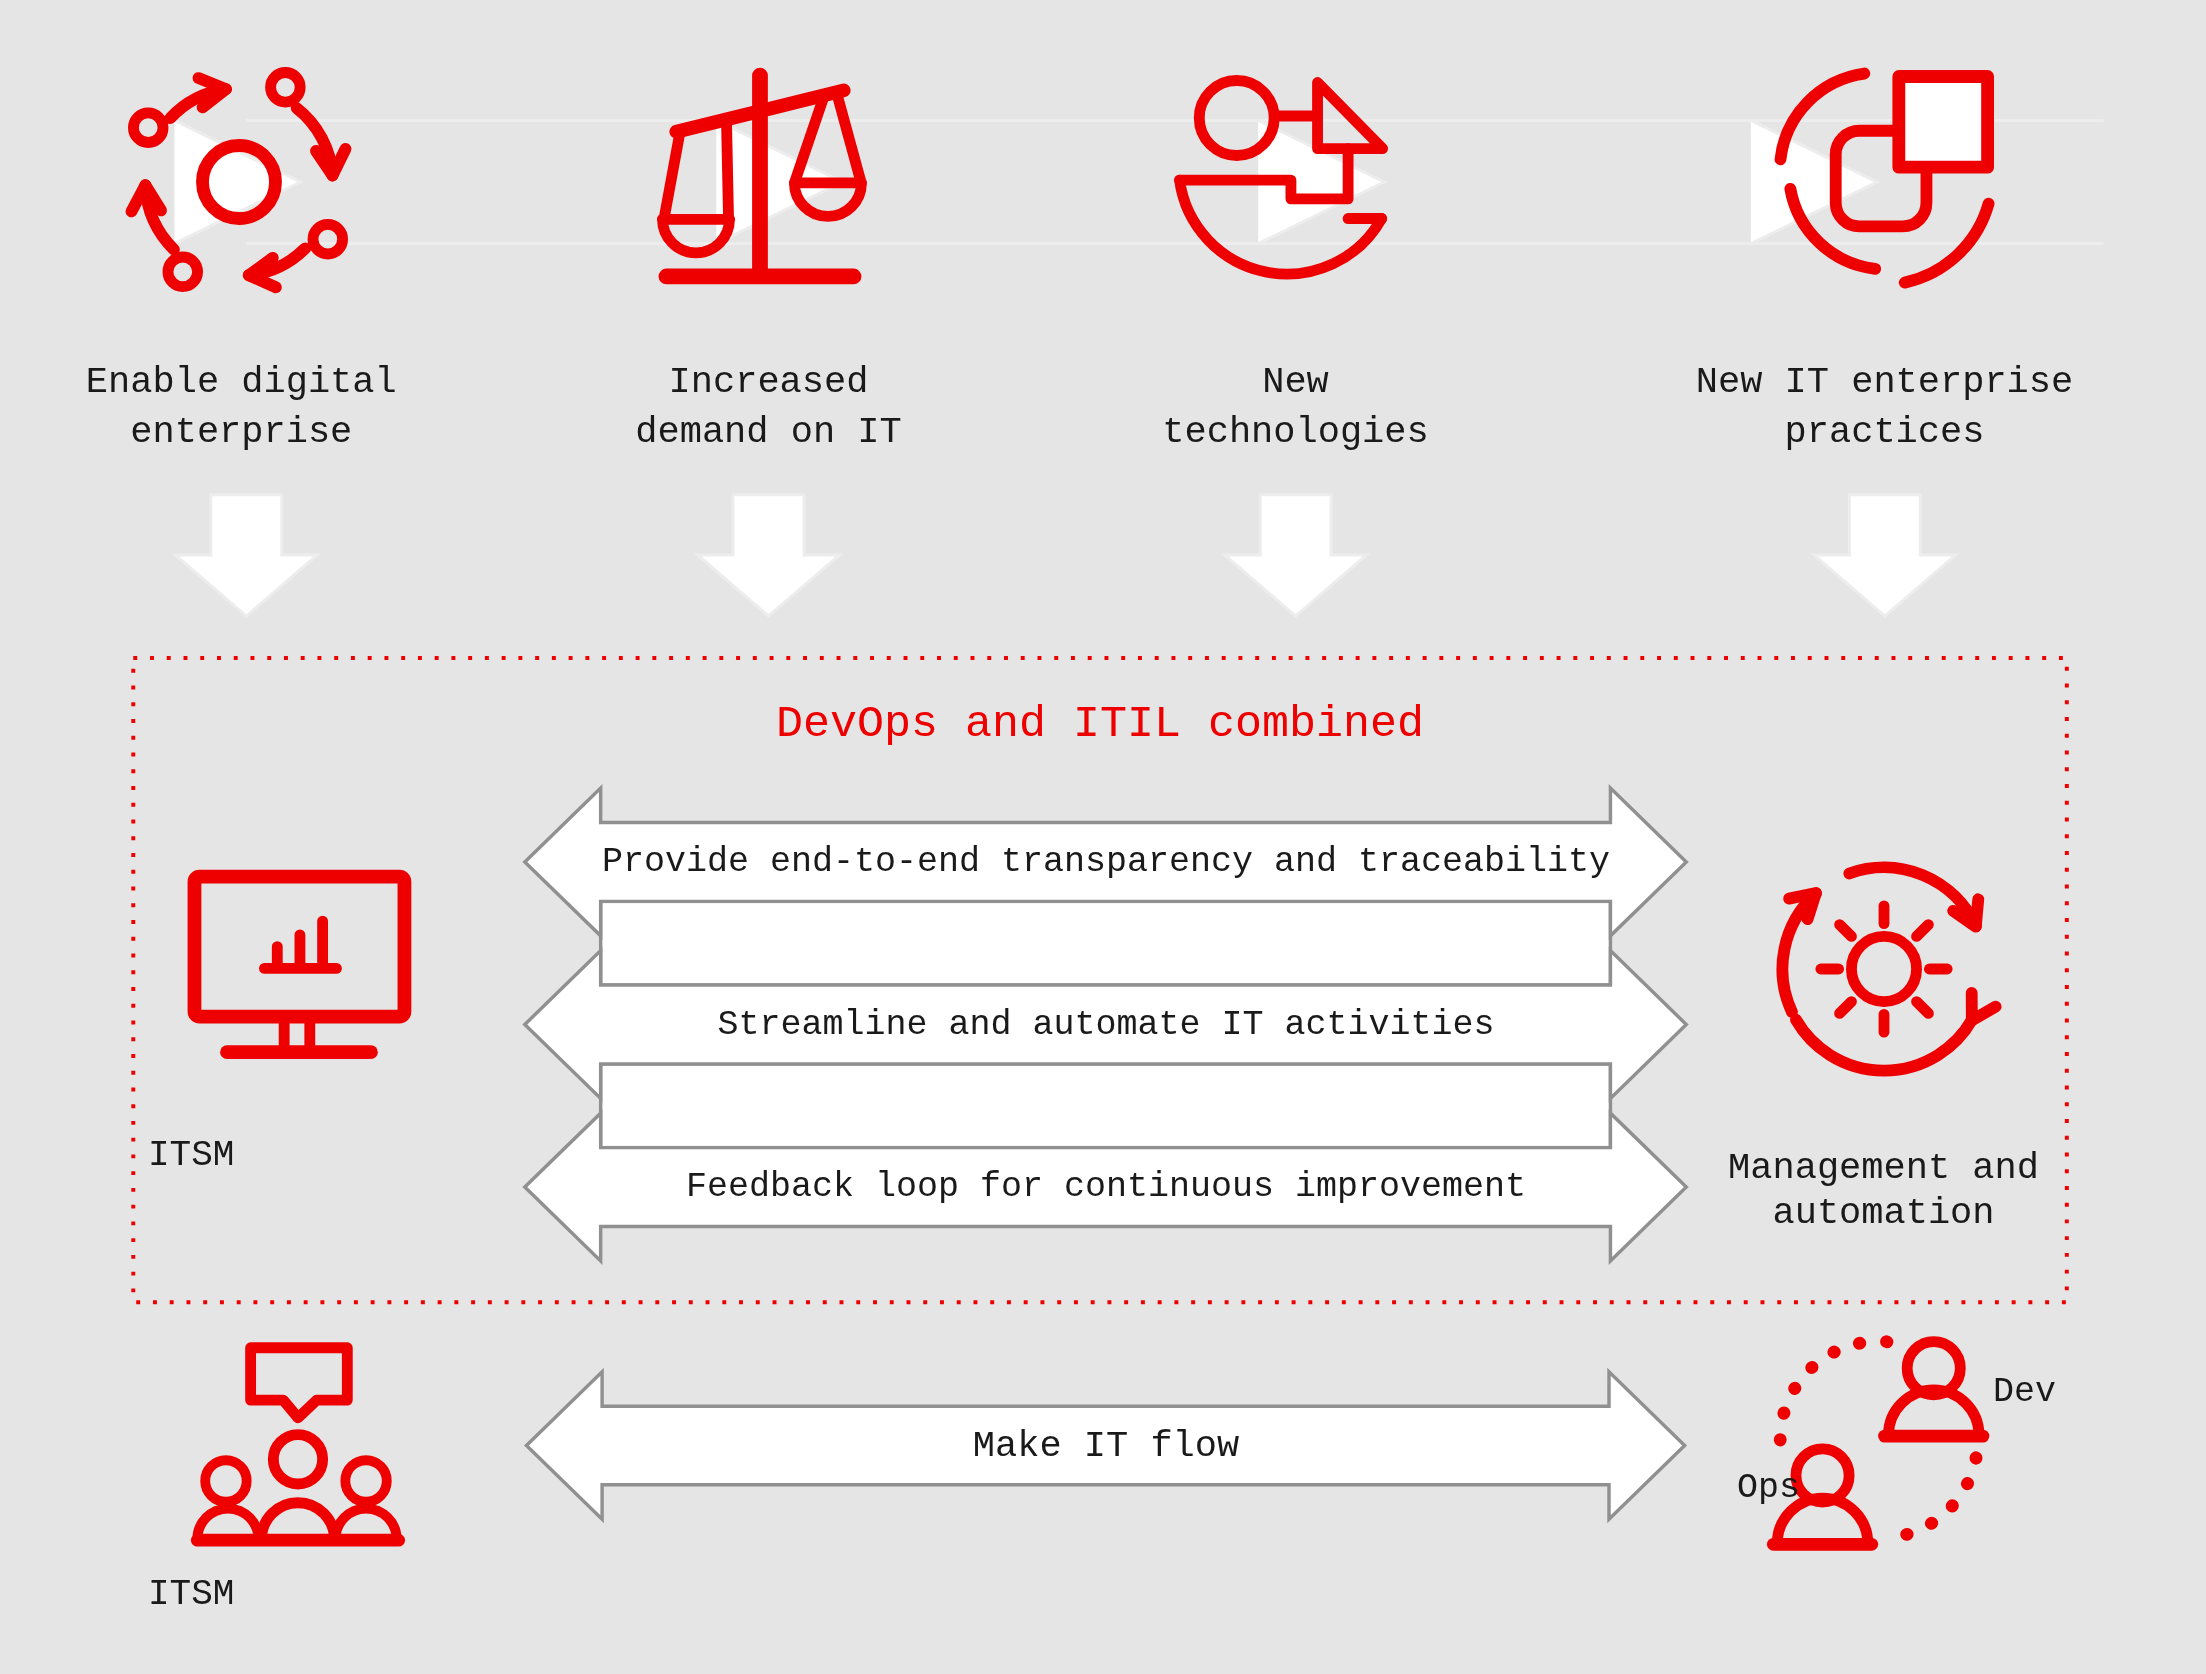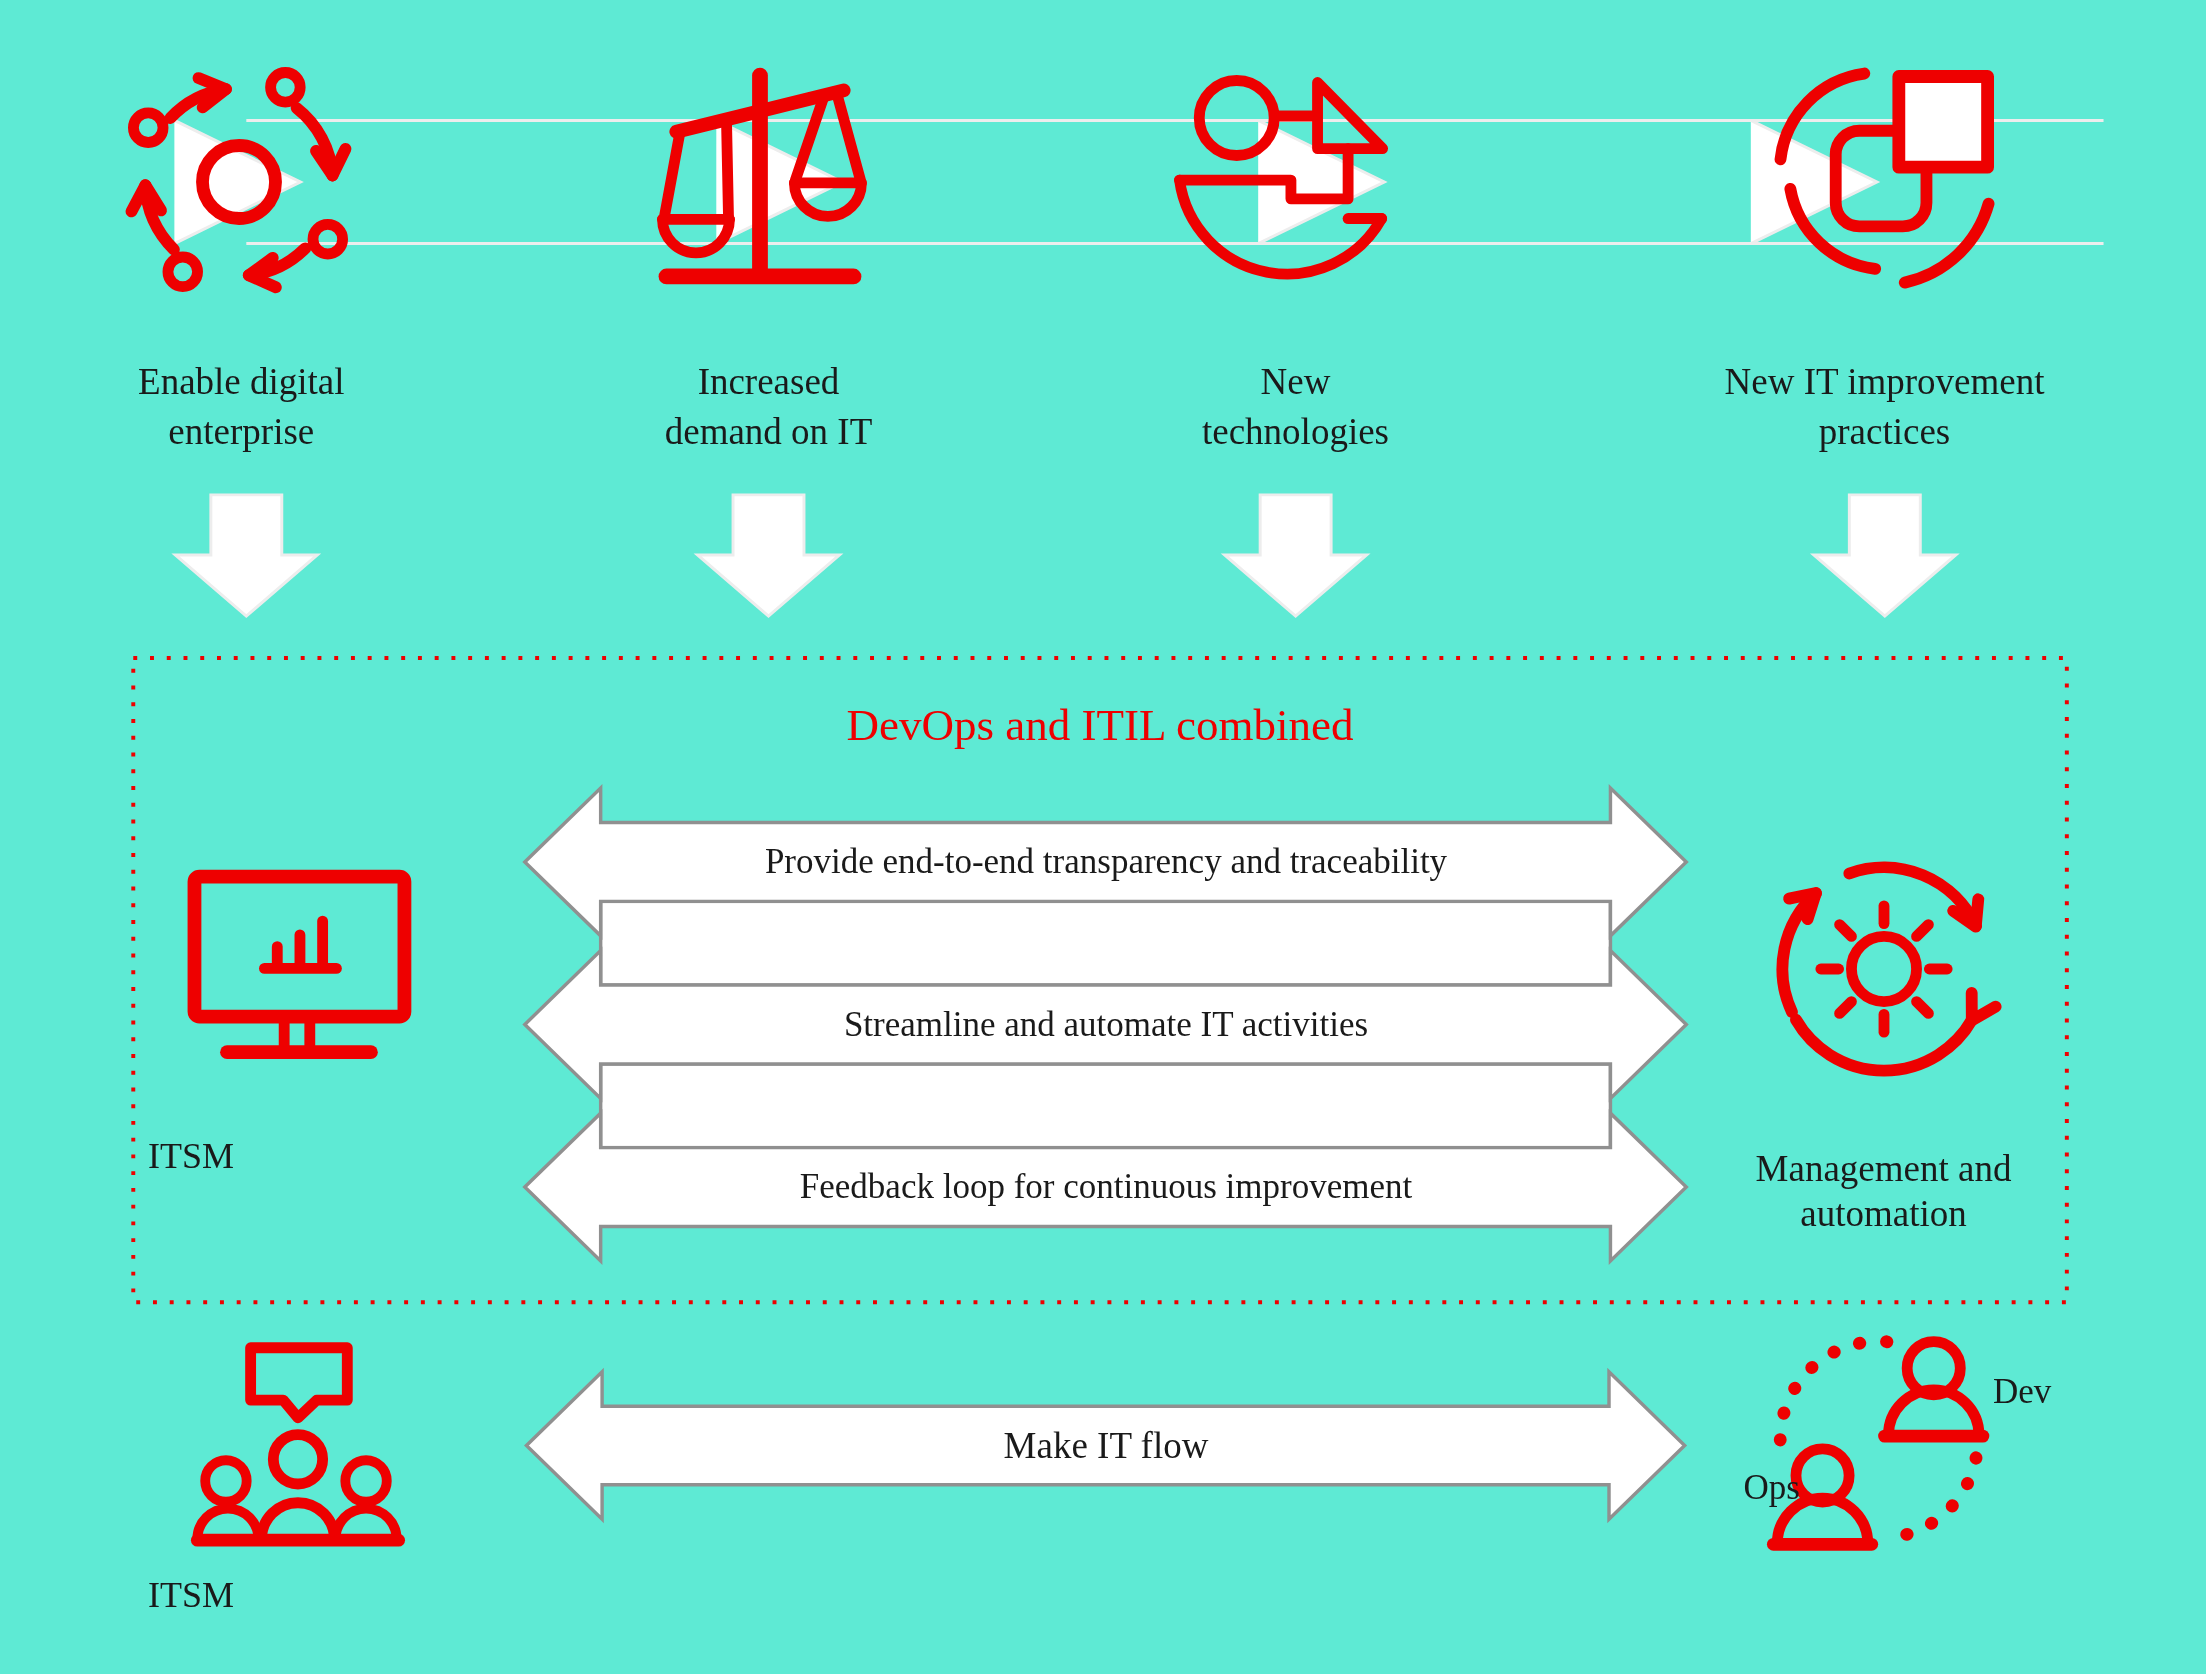--- a/index.html
+++ b/index.html
@@ -1,17 +1,17 @@
 <!DOCTYPE html>
 <html><head>
 <meta charset="utf-8">
 <style>
   html,body{margin:0;padding:0;background:#ffffff;}
-  #stage{position:relative;width:2207px;height:1675px;background:#5eead4;overflow:hidden;
-         font-family:Liberation Serif, serif;color:#151515;}
+  #stage{position:relative;width:2207px;height:1675px;background:#e5e5e5;overflow:hidden;
+         font-family:Liberation Mono, monospace;color:#151515;}
   .abs{position:absolute;}
   .col-label{width:453px;text-align:center;font-size:37px;line-height:50px;color:#1a1a1a;}
   .arrow-text{left:601px;width:1010px;height:51px;display:flex;align-items:center;justify-content:center;
               font-size:35px;color:#1a1a1a;white-space:nowrap;}
   .title{left:131px;width:1938px;text-align:center;font-size:45px;font-weight:500;color:#ee0000;}
   .small-label{width:296px;font-size:36px;color:#1a1a1a;}
   .duo-label{font-size:35px;color:#1a1a1a;}
   svg{display:block;overflow:visible;}
 </style>
 </head>
@@ -99,21 +99,21 @@
   </div>
   <div class="abs col-label" style="left:1069px;top:357px">
     <div>New</div>
     <div>technologies</div>
   </div>
   <div class="abs col-label" style="left:542px;top:357px">
     <div>Increased</div>
     <div>demand on IT</div>
   </div>
   <div class="abs col-label" style="left:1658px;top:357px">
-    <div>New IT improvement</div>
+    <div>New IT enterprise</div>
     <div>practices</div>
   </div>
 
   <svg class="abs" style="left:0;top:483px;" width="2207" height="143" viewBox="0 490 2240 145">
     <g stroke="#ededed" stroke-width="3" fill="#ffffff">
       <path d="M214,502 L286,502 L286,563 L322,563 L250,625 L178,563 L214,563 Z"></path>
       <path d="M744,502 L816,502 L816,563 L852,563 L780,625 L708,563 L744,563 Z"></path>
       <path d="M1279,502 L1351,502 L1351,563 L1387,563 L1315,625 L1243,563 L1279,563 Z"></path>
       <path d="M1877,502 L1949,502 L1949,563 L1985,563 L1913,625 L1841,563 L1877,563 Z"></path>
     </g>

